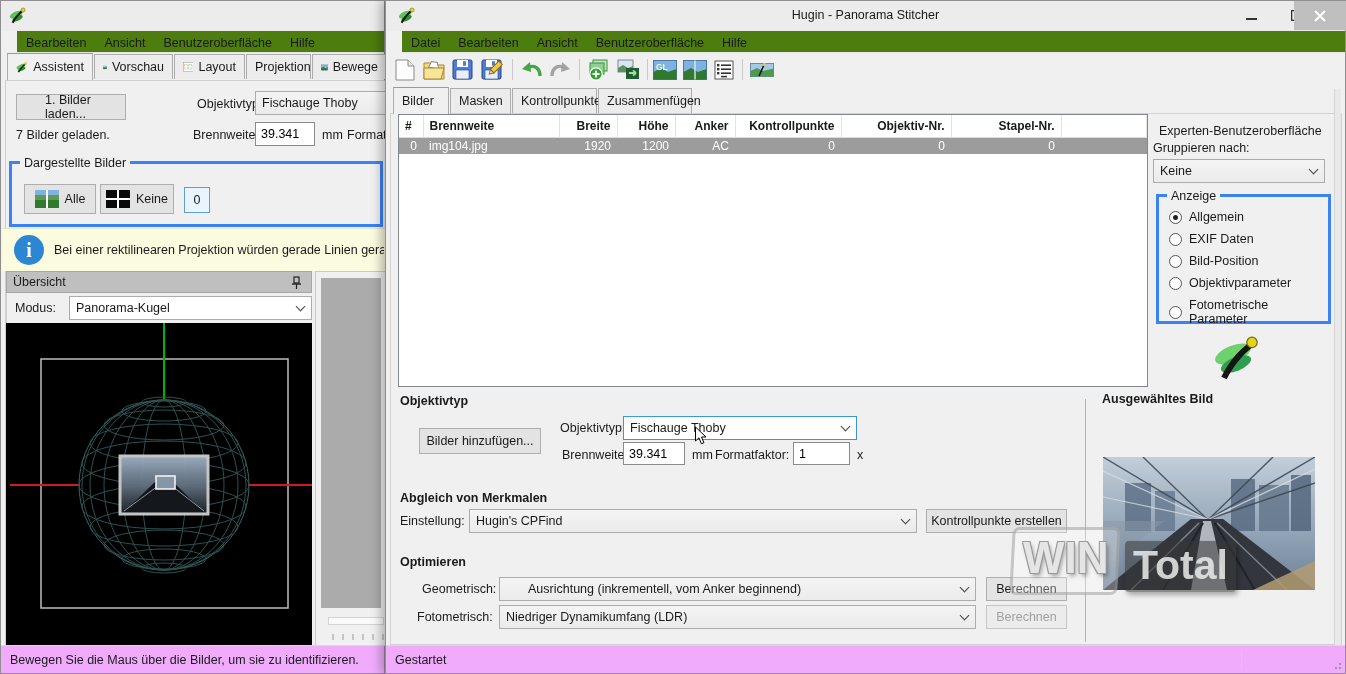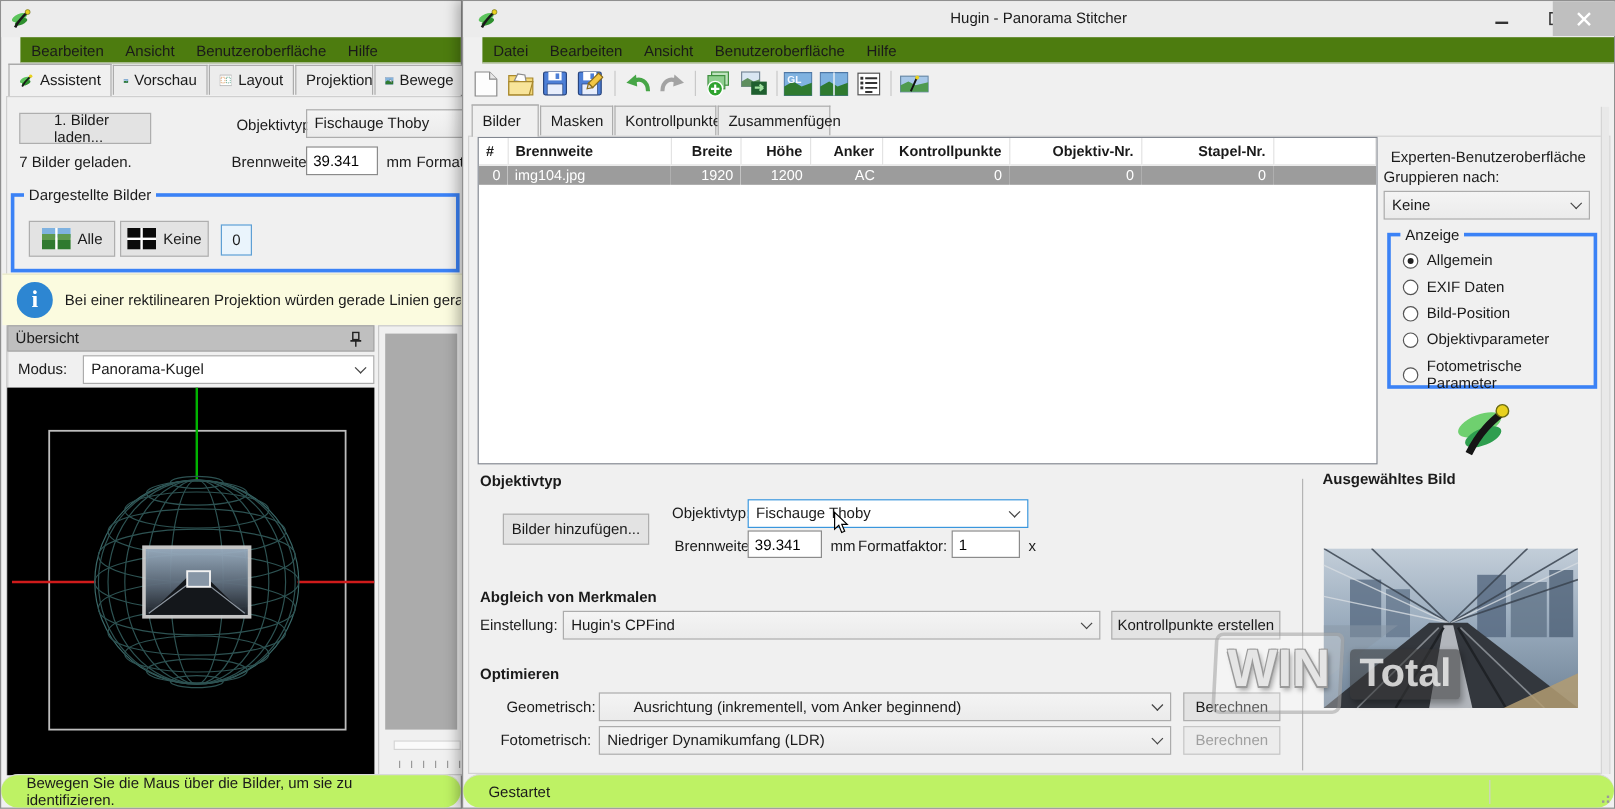--- a/index.html
+++ b/index.html
@@ -25,22 +25,22 @@
   .tinput { position:absolute; background:#fff; border:1px solid #8b8b8b; font-family:"Liberation Sans",sans-serif; font-size:12.5px; padding:0 5px; }
   .label { position:absolute; white-space:nowrap; }
   .bold { font-weight:bold; }
   .groupbox { position:absolute; border:3px solid #3b82f6; }
   .legend { position:absolute; background:#f0f0f0; padding:0 4px; white-space:nowrap; }
   .sep-v { position:absolute; width:1px; background:#c9c9c9; }
   .tool { position:absolute; top:4px; width:25px; height:25px; display:flex; align-items:center; justify-content:center; }
   .radio-row { position:absolute; display:flex; align-items:center; gap:7px; }
   .radio { width:13px; height:13px; border:1px solid #555; border-radius:50%; background:#fff; position:relative; flex:0 0 13px; }
   .radio.checked::after { content:""; position:absolute; left:3px; top:3px; width:5px; height:5px; border-radius:50%; background:#222; }
-  .statusbar { position:absolute; left:0; right:0; bottom:0; height:28px; background:#bef264; border-top:1px solid #d9d9d9;
-    display:flex; align-items:center; padding:0 21px;border-radius:14px; }
+  .statusbar { position:absolute; left:0; right:0; bottom:0; height:28px; background:#f0abfc; border-top:1px solid #d9d9d9;
+    display:flex; align-items:center; padding:0 9px; }
   .titlebtn { position:absolute; top:0; height:29px; display:flex; align-items:center; justify-content:center; }
   table.imgs { border-collapse:collapse; width:100%; font-size:12px; table-layout:fixed; }
   table.imgs th { font-weight:bold; text-align:right; padding:4px 6px; border-right:1px solid #e3e3e3; background:#fff; white-space:nowrap; overflow:hidden; }
   table.imgs th.l { text-align:left; }
   table.imgs td { padding:1px 6px; text-align:right; white-space:nowrap; overflow:hidden; }
   table.imgs td.l { text-align:left; }
   tr.selrow { background:#9c9c9c; color:#fff; }
   .wm { position:absolute; pointer-events:none; }
   .wm-winbox { position:absolute; border:3px solid rgba(140,140,140,.45); border-radius:7px; background:rgba(255,255,255,.28); }
   .wm-win { position:absolute; font-weight:bold; color:rgba(250,250,250,.78);
@@ -547,21 +547,21 @@
             <line x1="152" y1="133" x2="112" y2="66"></line>
           </g>
         <polygon points="150,133 212,104 212,133" fill="#b39c72" opacity="0.85"></polygon>
         <polygon points="0,110 62,64 0,64" fill="#8a97a6" opacity="0.5"></polygon>
       </svg>
     </div>
 
     <div class="wm" style="left:620px; top:405px; width:260px; height:90px; z-index:8;">
       <div class="wm-winbox" style="left:0; top:8px; width:108px; height:68px; transform:skewX(-3deg);"></div>
       <span class="wm-win" style="left:12px; top:14px; font-size:44px;">WIN</span>
-      <span class="wm-total" style="left:114px; top:22px; font-size:33px;">Total</span>
+      <span class="wm-total" style="left:114px; top:22px; font-size:41px;">Total</span>
     </div>
   </div>
 
   <div class="abs" style="left:948px; top:88px; width:7px; height:556px; background:#e9e9e9; border-left:1px solid #d5d5d5;"></div>
 
   <div class="statusbar">
     <span>Gestartet</span>
     <div class="abs" style="left:855px; top:4px; width:1px; height:20px; background:#cfcfcf;"></div>
     <svg class="abs" style="right:2px; bottom:2px;" width="12" height="12">
       <g fill="#9a9a9a">

